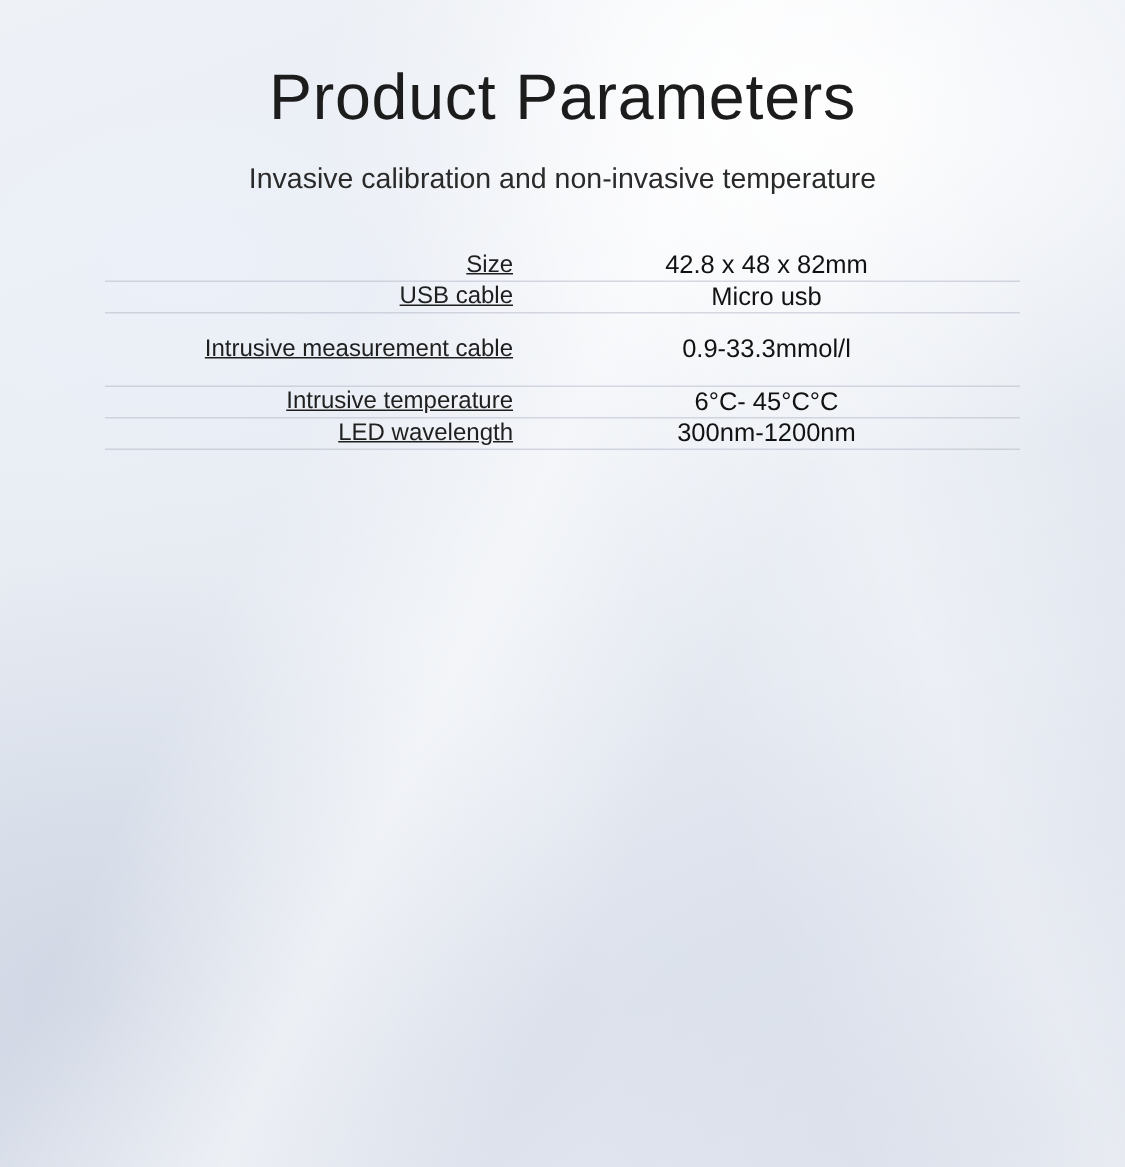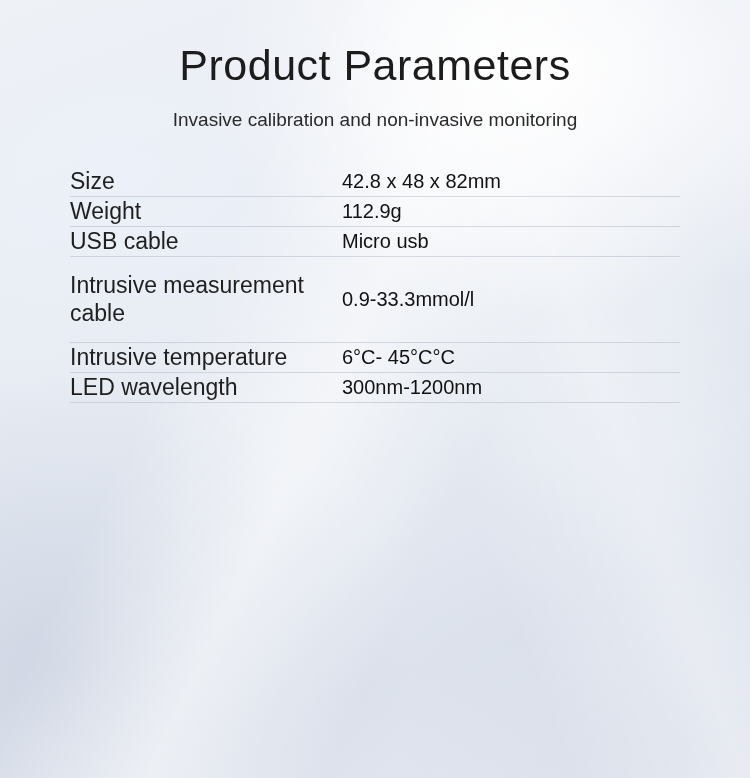--- a/index.html
+++ b/index.html
@@ -62,60 +62,57 @@
   }
   .spec-table tr:last-child {
     border-bottom: 1px solid rgba(170,176,190,0.45);
   }
   .spec-table td {
     padding: 0;
     vertical-align: middle;
   }
   .cell-label {
     width: 272px;
-    text-align: left;
-    font-size: 23px;
+    text-align: right;
+    font-size: 16px;
     color: #1f1f1f;
     line-height: 1.25;
     padding: 19px 8px 19px 8px;
     box-sizing: border-box;
+    text-decoration: underline;
   }
   .cell-value {
-    text-align: left;
-    font-size: 20px;
+    text-align: center;
+    font-size: 17px;
     color: #121212;
     padding: 19px 8px 19px 12px;
     box-sizing: border-box;
   }
   .row-tall .cell-label,
   .row-tall .cell-value {
     padding-top: 14px;
     padding-bottom: 14px;
   }
 </style>
 </head>
 <body>
 
 <div class="page">
   <div class="sheen"></div>
 
   <div class="content">
 
     <div class="title">Product Parameters</div>
-    <div class="subtitle">Invasive calibration and non-invasive monitoring</div>
+    <div class="subtitle">Invasive calibration and non-invasive temperature</div>
 
     <table class="spec-table">
       <tbody>
         <tr>
           <td class="cell-label">Size</td>
           <td class="cell-value">42.8 x 48 x 82mm</td>
-        </tr>
-        <tr>
-          <td class="cell-label">Weight</td>
-          <td class="cell-value">112.9g</td>
         </tr>
         <tr>
           <td class="cell-label">USB cable</td>
           <td class="cell-value">Micro usb</td>
         </tr>
         <tr class="row-tall">
           <td class="cell-label">Intrusive measurement cable</td>
           <td class="cell-value">0.9-33.3mmol/l</td>
         </tr>
         <tr>

